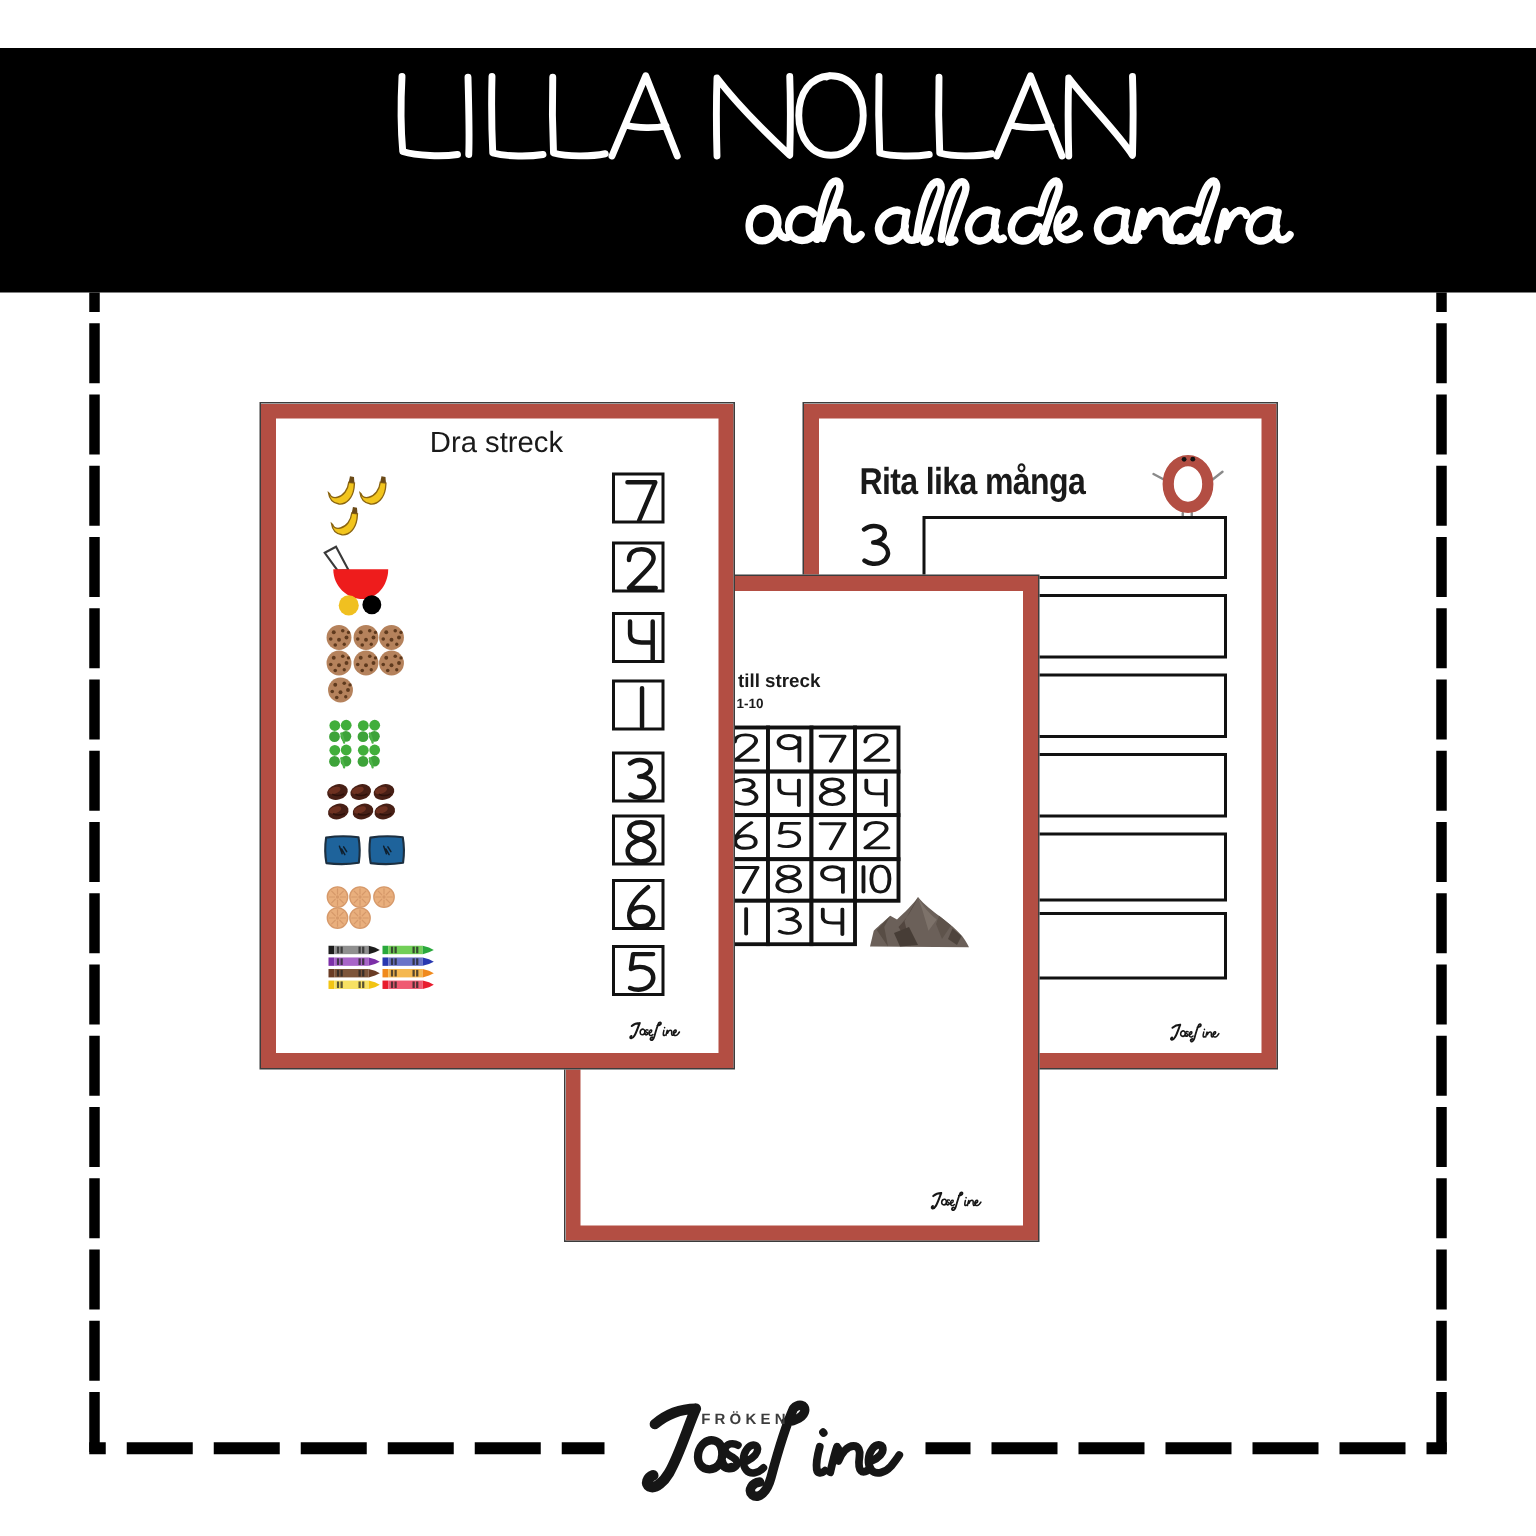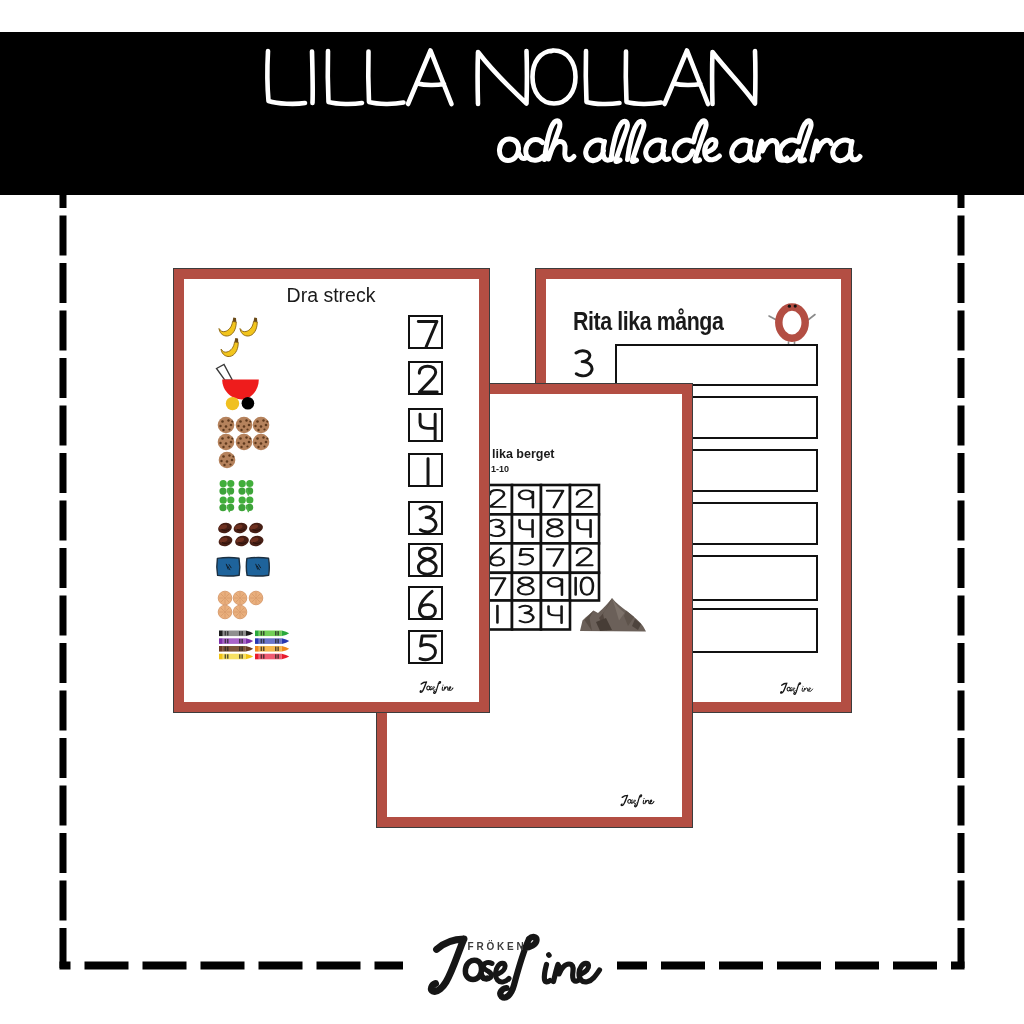--- a/index.html
+++ b/index.html
@@ -128,21 +128,21 @@
 <div class="rbox" style="left:615px;top:449px;width:199px;height:39px;z-index:1;"></div>
 
 <div class="rbox" style="left:615px;top:502px;width:199px;height:39px;z-index:1;"></div>
 
 <div class="rbox" style="left:615px;top:555px;width:199px;height:42px;z-index:1;"></div>
 
 <div class="rbox" style="left:615px;top:608px;width:199px;height:41px;z-index:1;"></div>
 
 <div class="page" style="left:376px;top:383px;width:315px;height:443px;z-index:2;"></div>
 
-<div class="abs" style="left:492px;top:447px;z-index:2;font-weight:bold;font-size:12.5px;color:#1a1a1a;">lika berget</div>
+<div class="abs" style="left:492px;top:447px;z-index:2;font-weight:bold;font-size:12.5px;color:#1a1a1a;">till streck</div>
 
 <div class="abs" style="left:491px;top:464px;z-index:2;font-weight:bold;font-size:9px;color:#1a1a1a;">1-10</div>
 
 <svg class="abs" style="left:481px;top:483px;z-index:2" width="120" height="148" viewBox="0 0 120 148">
   <g fill="#fff" stroke="#111" stroke-width="2.6">
     <rect x="2" y="2" width="29" height="29.4"></rect>
       <rect x="31" y="2" width="29" height="29.4"></rect>
       <rect x="60" y="2" width="29" height="29.4"></rect>
       <rect x="89" y="2" width="29" height="29.4"></rect>
     <rect x="2" y="31.4" width="29" height="29"></rect>

